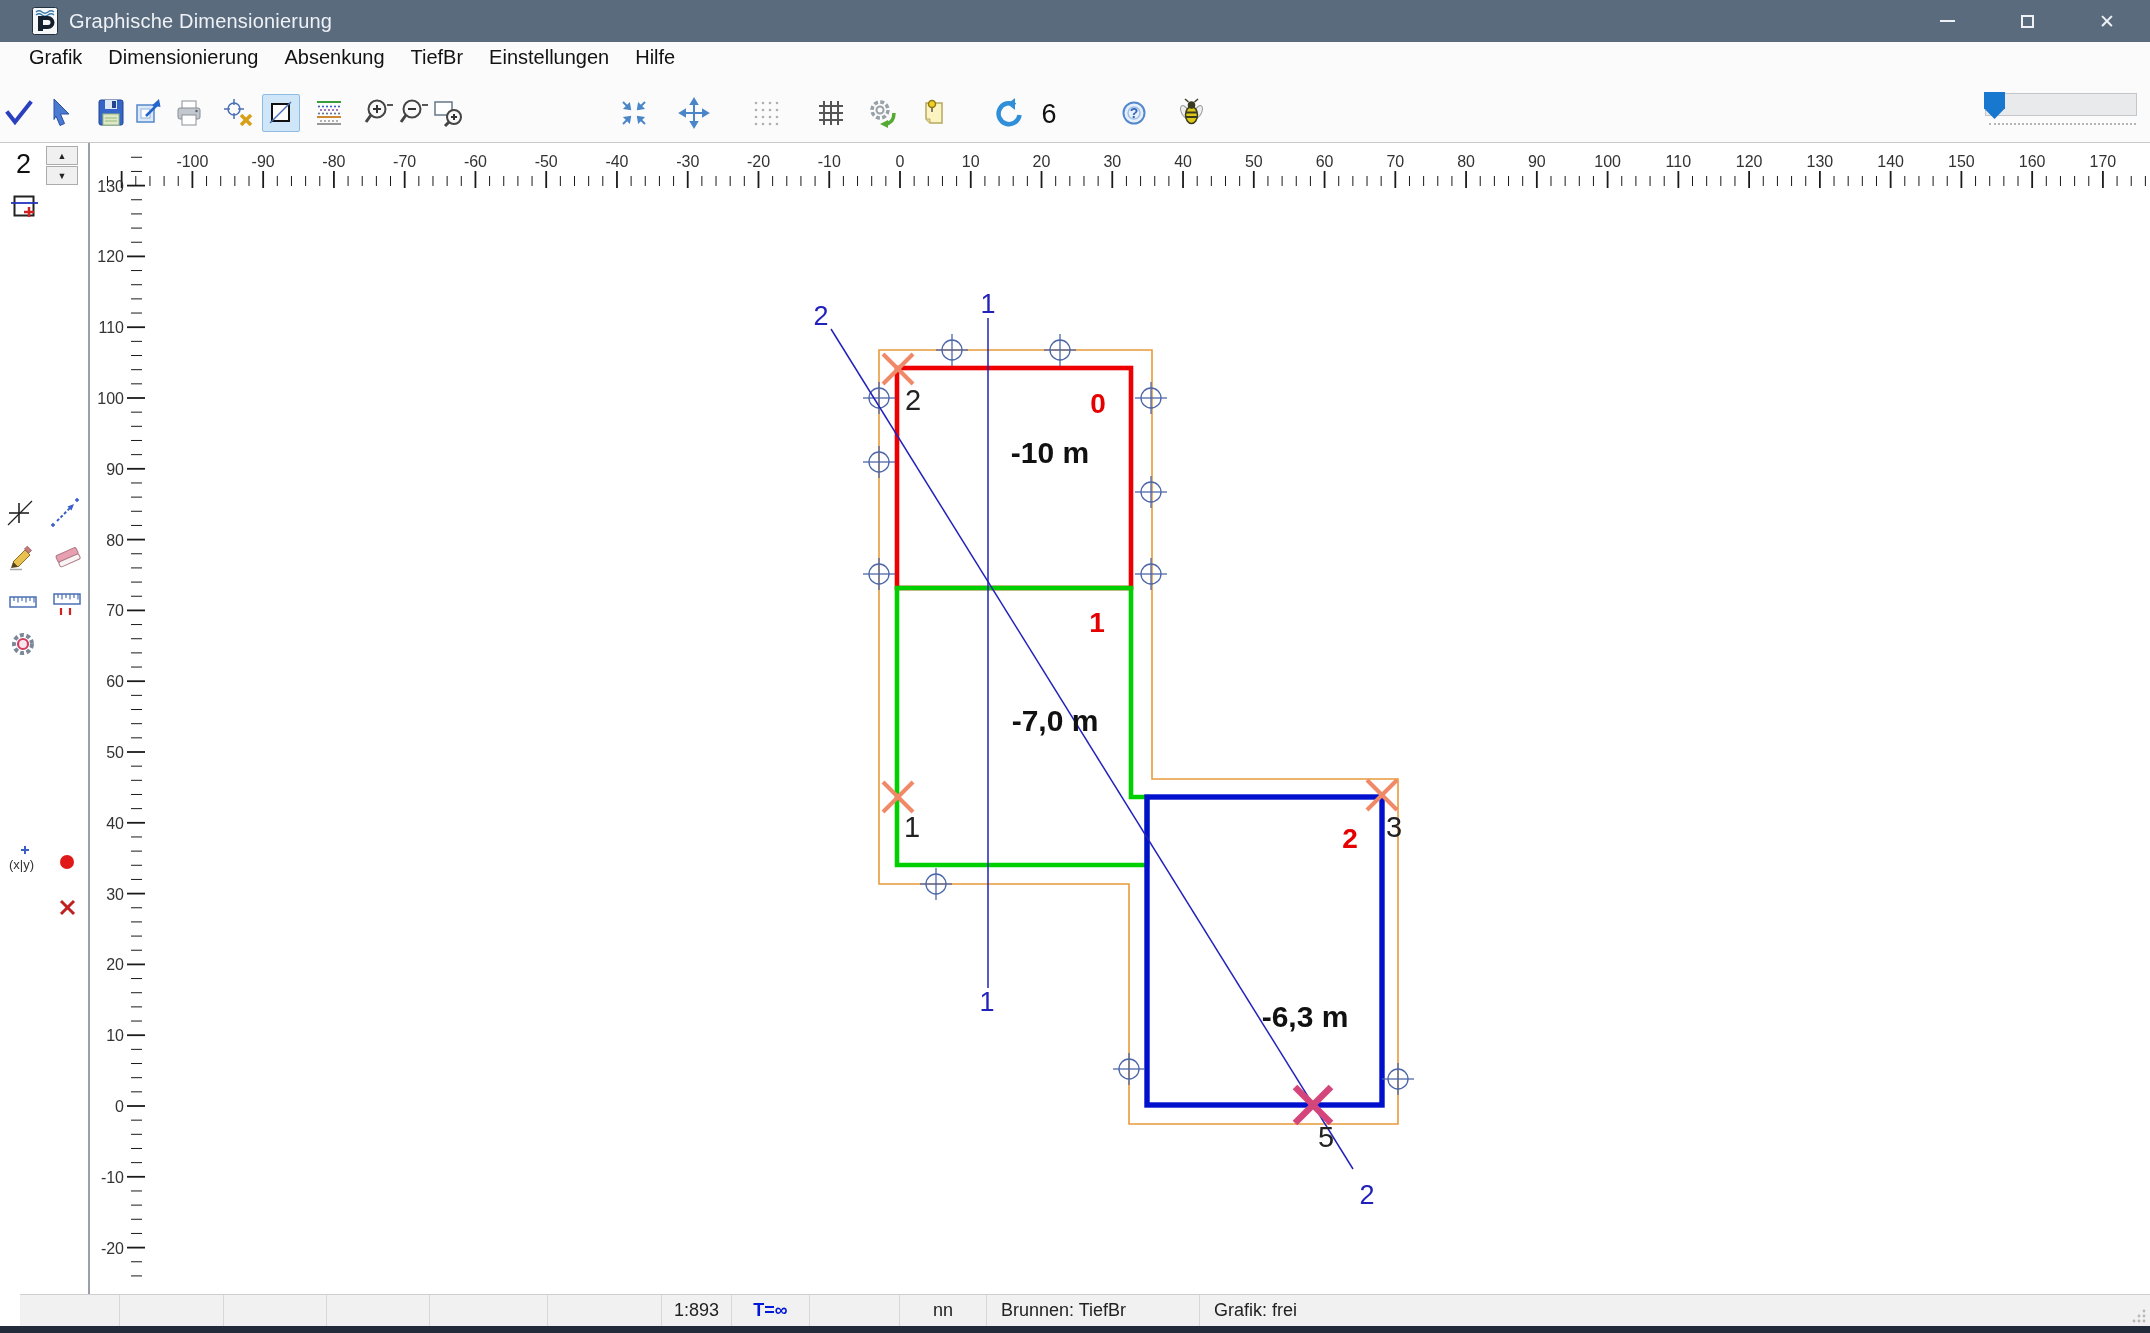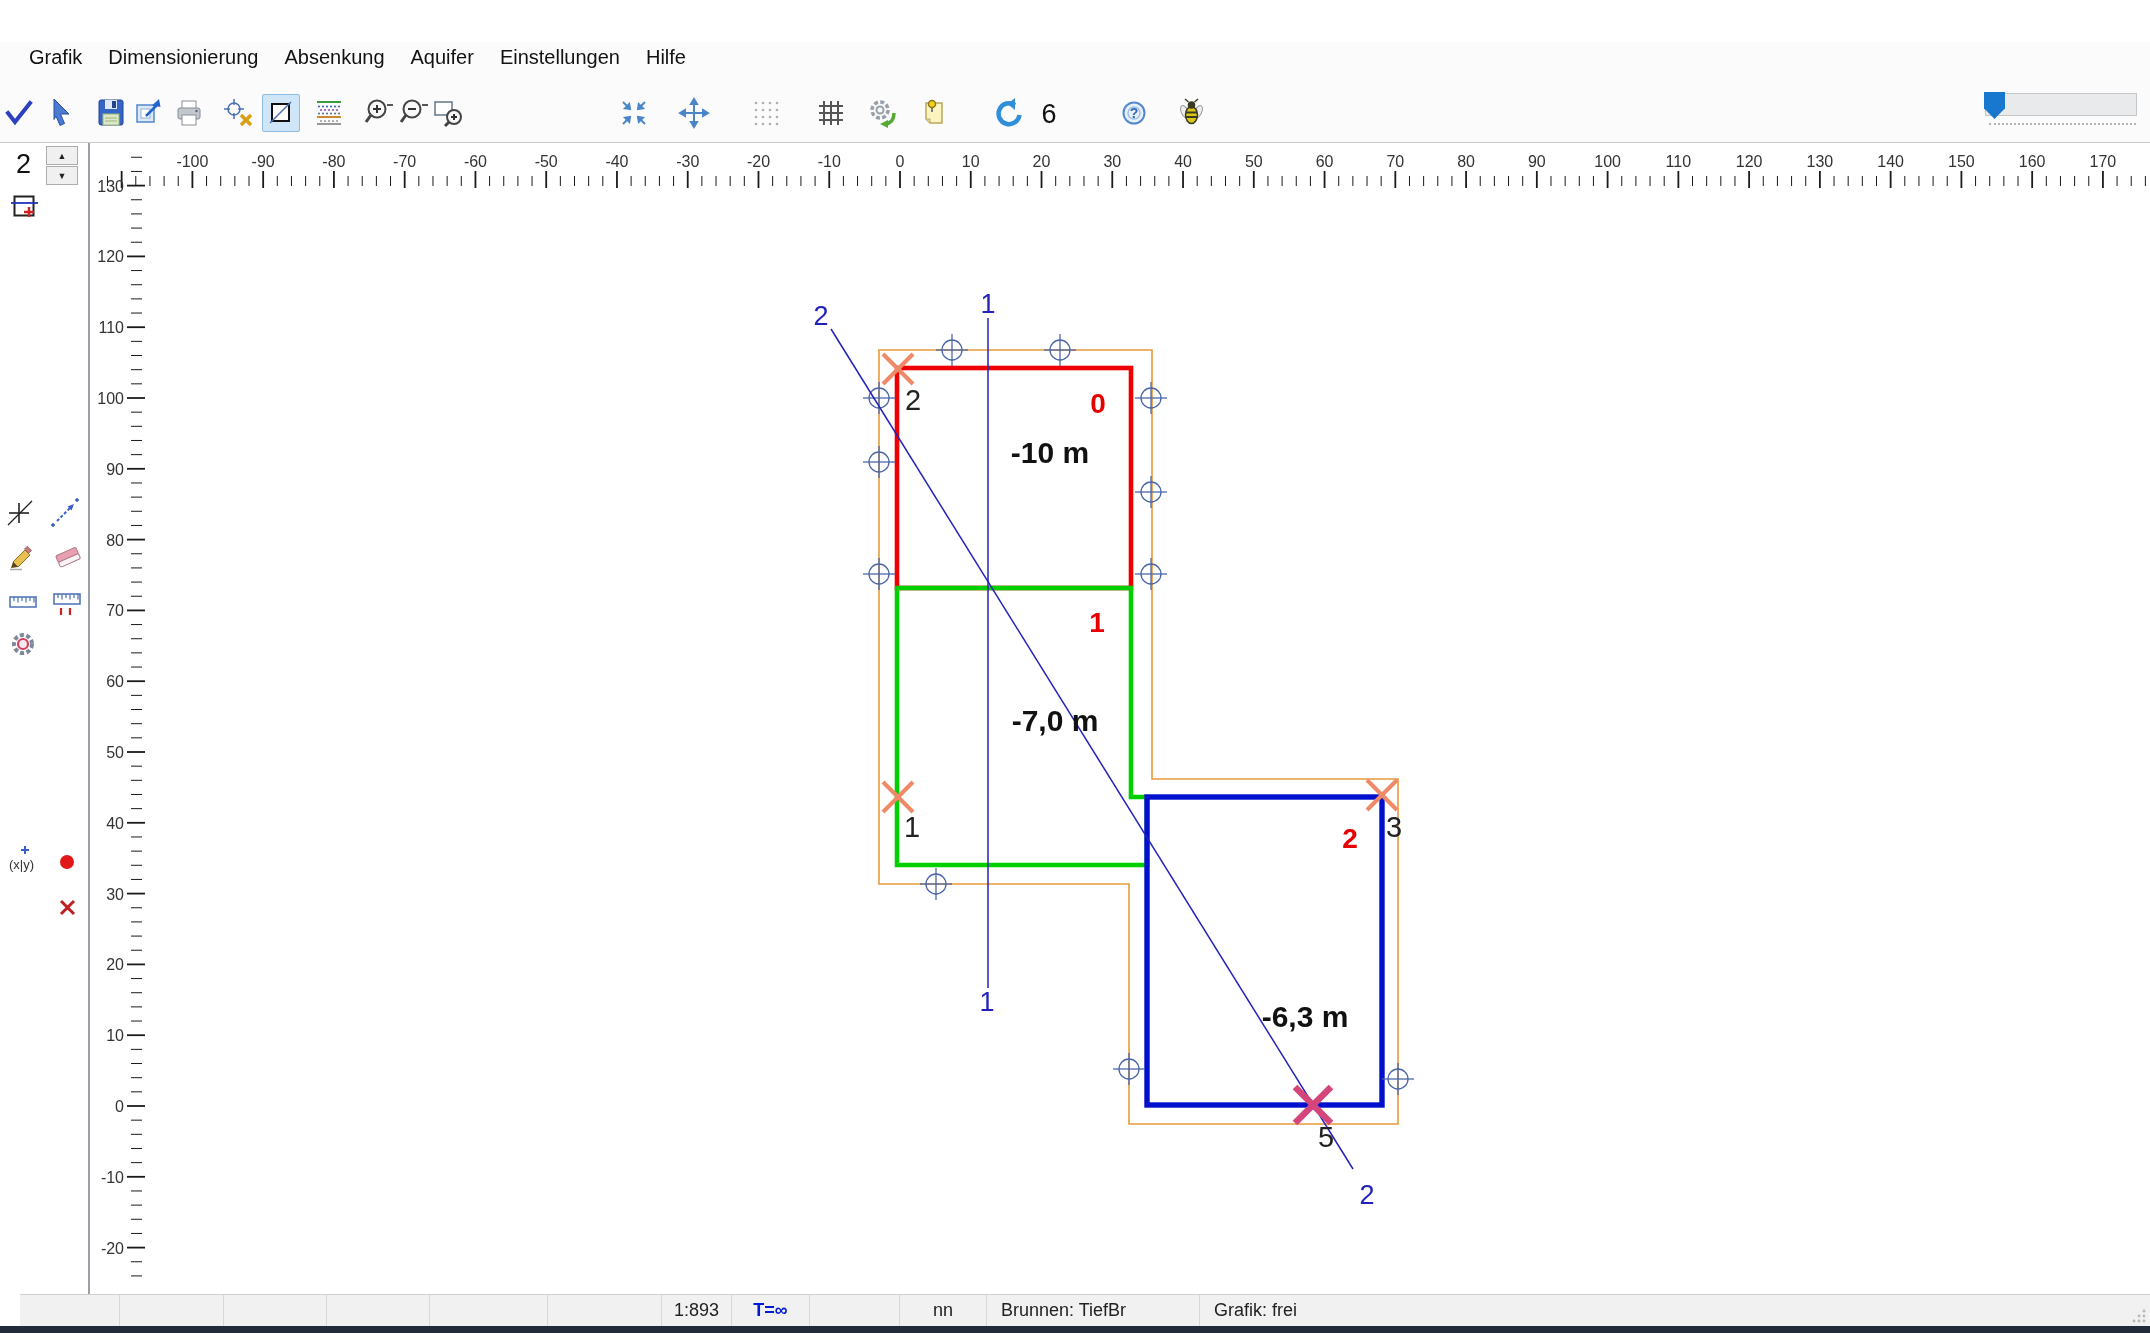--- a/index.html
+++ b/index.html
@@ -47,26 +47,47 @@
   .status-cell.t-inf { color:#0018d8; font-weight:bold; }
   .status-cell:last-child { border-right:none; }
   .grip { position:absolute; right:3px; top:1306px; width:18px; height:18px; }
   .bottom-strip { position:absolute; left:0; top:1326px; width:2150px; height:7px; background:#222b39; }
 </style>
 </head>
 <body>
 
 <div class="window">
 
+  <div class="titlebar">
+    <svg class="app-icon" viewBox="0 0 26 28">
+      <rect x="0.5" y="0.5" width="25" height="27" rx="2" fill="#f5f7f9" stroke="#24313f" stroke-width="1"></rect>
+      <path d="M4 5 q3 -2.5 6 0 t6 0 t6 0" fill="none" stroke="#3a7aaa" stroke-width="1.4"></path>
+      <path d="M4 8 q3 -2.5 6 0 t6 0 t6 0" fill="none" stroke="#3a7aaa" stroke-width="1.4"></path>
+      <rect x="6" y="9" width="5" height="15" fill="#14202e"></rect>
+      <path d="M11 11 h5 a4.5 4.5 0 0 1 0 9 h-5" fill="none" stroke="#14202e" stroke-width="4"></path>
+    </svg>
+    <span class="title-text">Graphische Dimensionierung</span>
+    <div class="win-controls">
+      <div class="win-btn">
+          <span class="min-glyph"></span>
+        </div>
+      <div class="win-btn">
+          <span class="max-glyph"></span>
+        </div>
+      <div class="win-btn">
+          <span class="close-glyph">✕</span>
+        </div>
+    </div>
+  </div>
 
   <div class="menubar">
       <div class="menu-item">Grafik</div>
       <div class="menu-item">Dimensionierung</div>
       <div class="menu-item">Absenkung</div>
-      <div class="menu-item">Aquifer</div>
+      <div class="menu-item">TiefBr</div>
       <div class="menu-item">Einstellungen</div>
       <div class="menu-item">Hilfe</div>
     </div>
 
   <div class="toolbar"></div>
 
   <div class="tool" style="left:0px">
     <svg width="34" height="34" viewBox="0 0 34 34">
       <path d="M6 17 L13 26 L28 7" stroke="#2b3fbf" stroke-width="4" fill="none" stroke-linecap="square"></path>
     </svg>

